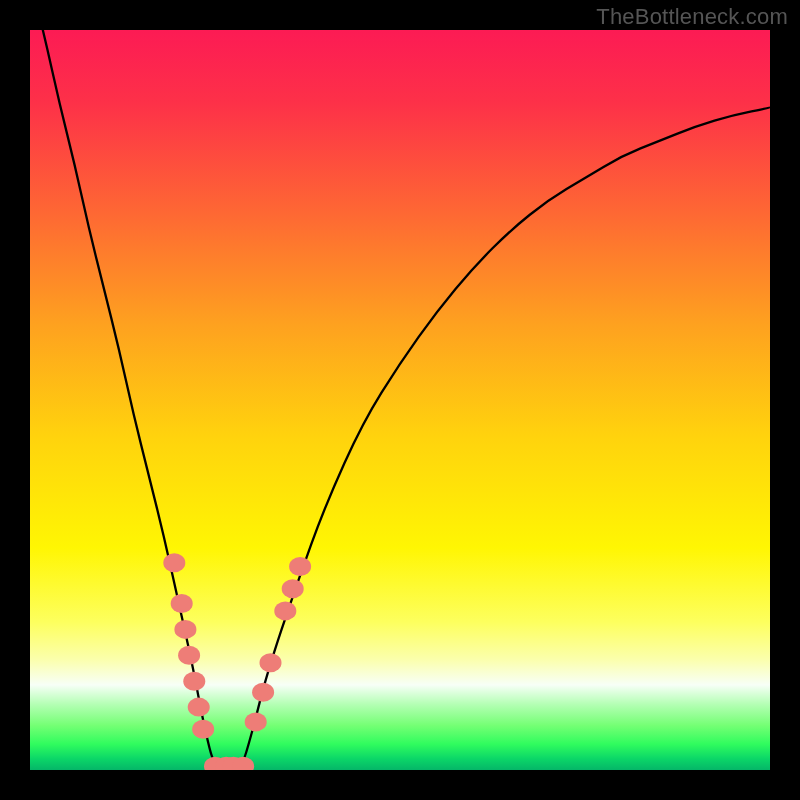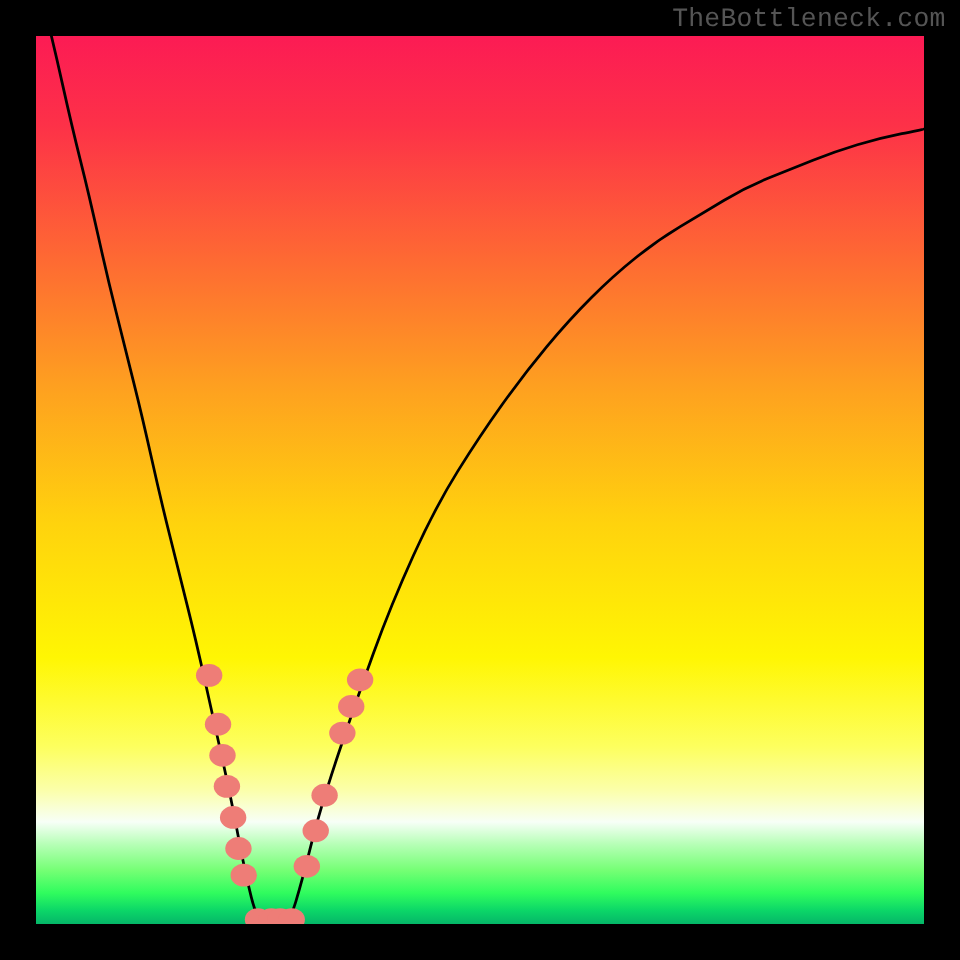--- a/index.html
+++ b/index.html
@@ -18,21 +18,21 @@
     height: 740px;
     overflow: hidden;
   }
   .frame svg {
     display: block;
   }
   .watermark {
     position: absolute;
     top: 4px;
     right: 12px;
-    font-family: Liberation Mono, monospace;
+    font-family: Liberation Sans, sans-serif;
     font-size: 22px;
     font-weight: 500;
     color: #555555;
     letter-spacing: 0.2px;
   }
 </style>
 </head>
 <body>
 
 <div class="watermark">TheBottleneck.com</div>

